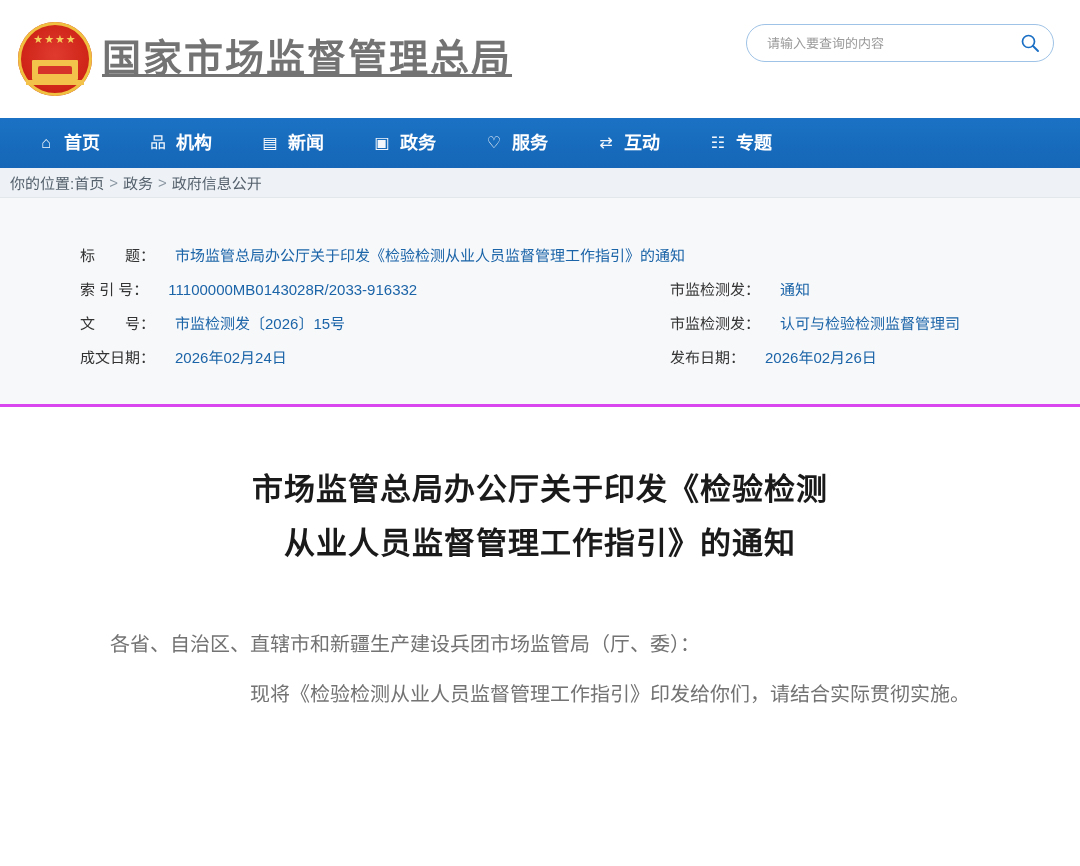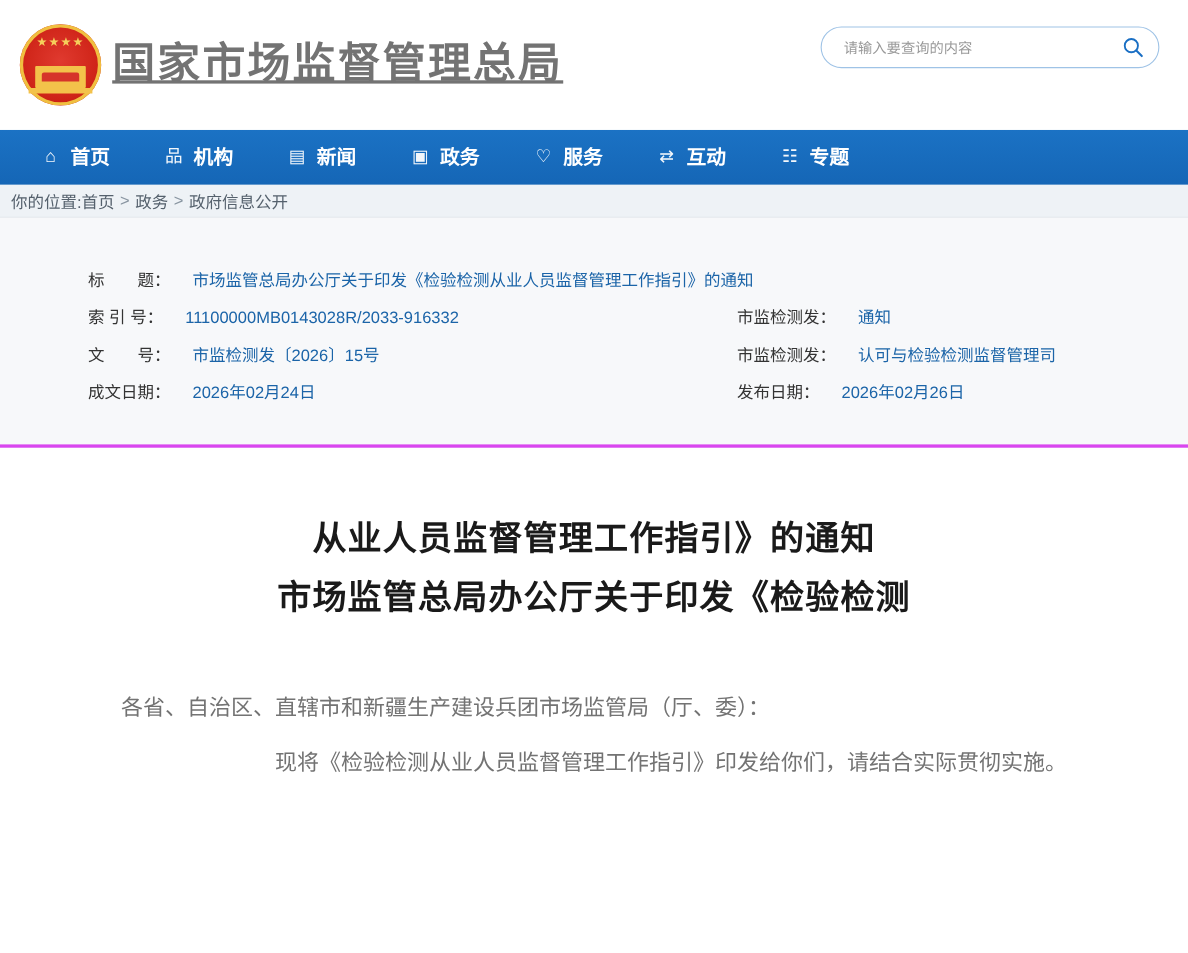--- a/index.html
+++ b/index.html
@@ -313,20 +313,20 @@
         <span class="meta-label">发布日期：</span>
         <span class="meta-value">2026年02月26日</span>
       </div>
     </div>
 
   </div>
 </div>
 
 <div class="article">
   <div class="article-title">
+    <div>市场监管总局办公厅关于印发《检验检测</div>
     <div>从业人员监督管理工作指引》的通知</div>
-    <div>市场监管总局办公厅关于印发《检验检测</div>
   </div>
   <div class="article-body">
     <p>各省、自治区、直辖市和新疆生产建设兵团市场监管局（厅、委）：</p>
     <p class="indent">现将《检验检测从业人员监督管理工作指引》印发给你们，请结合实际贯彻实施。</p>
   </div>
 </div>
 
 </body></html>

